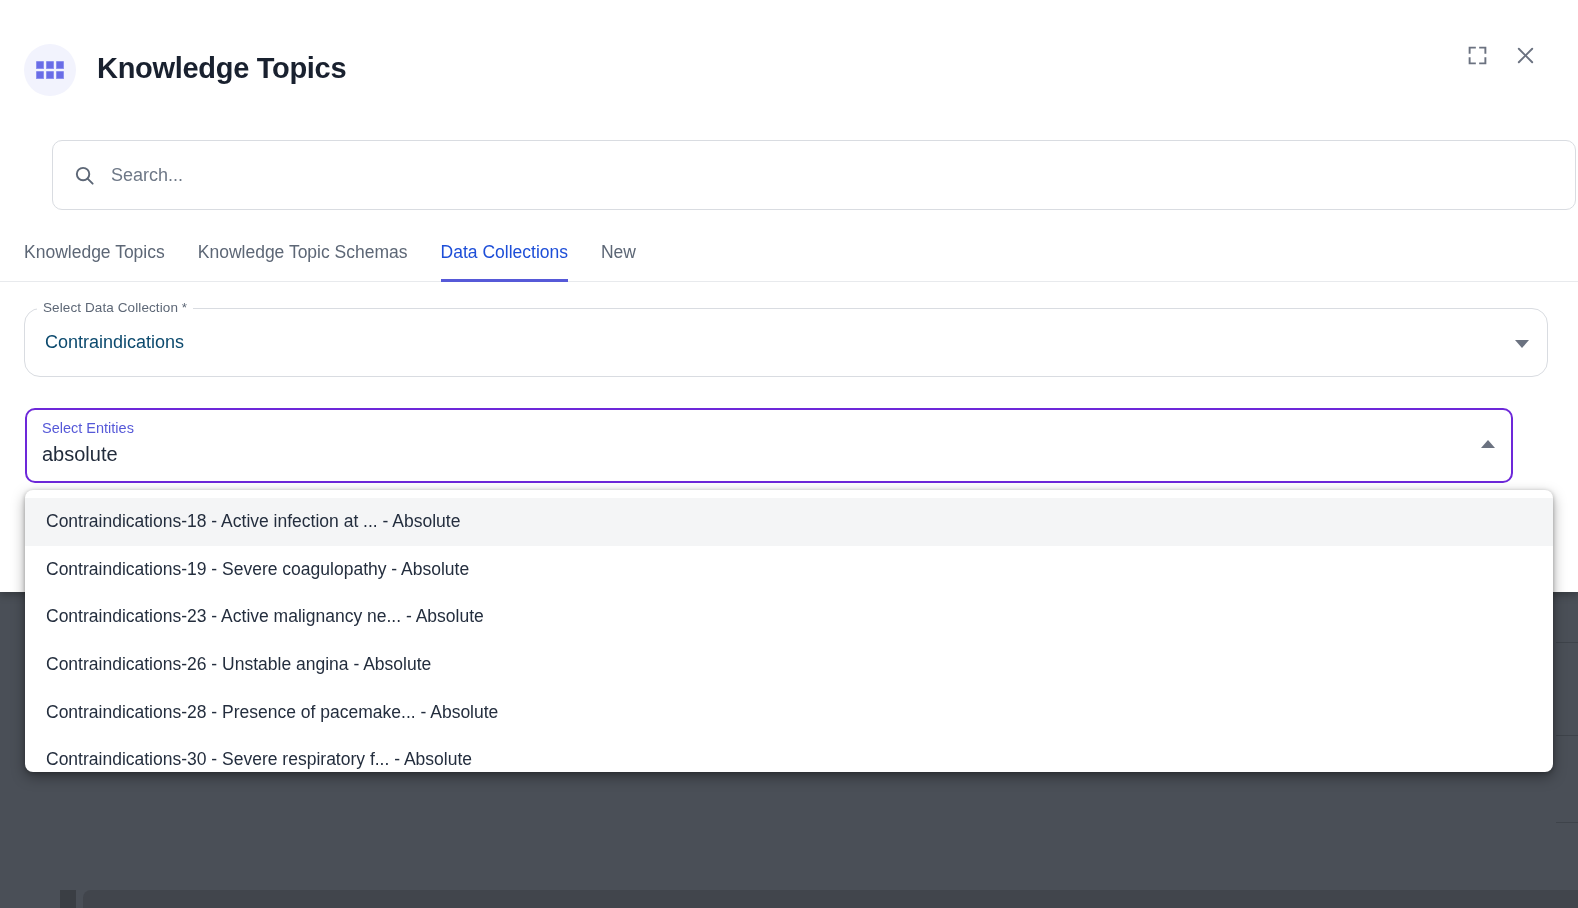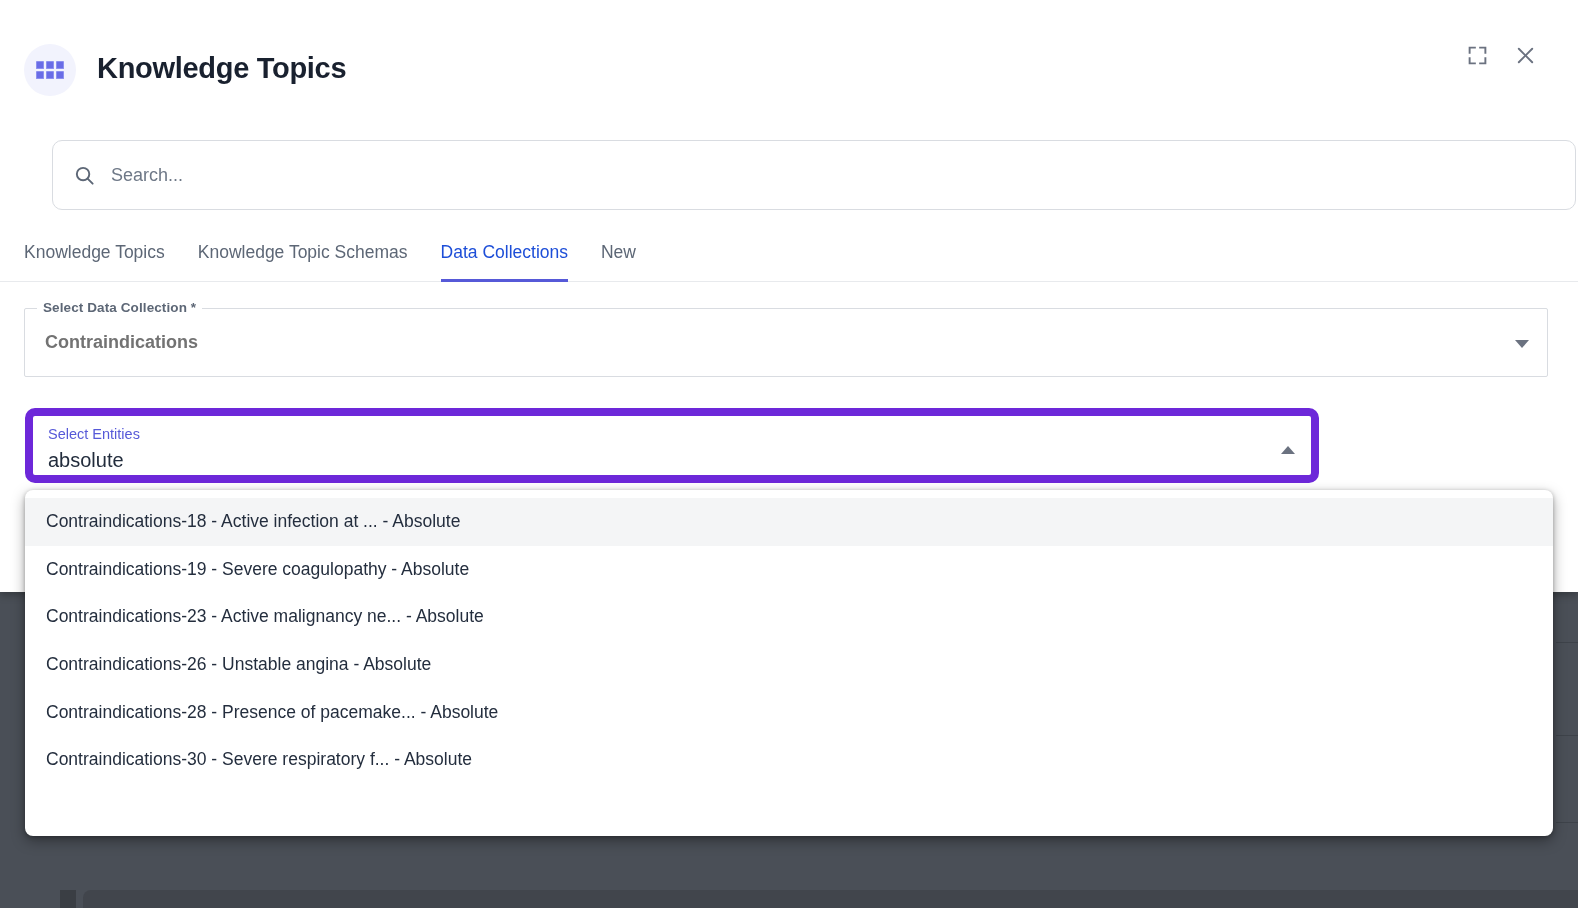--- a/index.html
+++ b/index.html
@@ -47,53 +47,53 @@
   .tabs{position:absolute;left:24px;top:240px;display:flex;gap:33px;z-index:3;}
   .tab{
     font-size:17.5px;font-weight:500;color:#5d6776;line-height:24px;padding-bottom:15px;
     border-bottom:3px solid transparent;cursor:pointer;white-space:nowrap;
   }
   .tab.active{color:#1d4ed8;border-bottom-color:#5659d8;}
 
   
   .field-collection{
     position:absolute;left:24px;top:308px;width:1524px;height:69px;box-sizing:border-box;
-    border:1px solid #d9dce1;border-radius:2px;background:#fff;font-weight:bold;
+    border:1px solid #d9dce1;border-radius:16px;background:#fff;
   }
   .field-collection .notch-label{
     position:absolute;top:-9px;left:12px;background:#fff;padding:0 6px;
     font-size:13.5px;color:#5d6776;letter-spacing:0.1px;
   }
   .field-collection .value{
     position:absolute;left:20px;top:0;height:100%;display:flex;align-items:center;
-    font-size:18px;color:#737373;
+    font-size:18px;color:#0c4a6e;
   }
   .caret-down{
     position:absolute;right:18px;top:31px;width:0;height:0;
     border-left:7px solid transparent;border-right:7px solid transparent;border-top:8px solid #6b7280;
   }
   
   .field-entities{
-    position:absolute;left:25px;top:408px;width:1294px;height:75px;box-sizing:border-box;
-    border:8px solid #6d28d9;border-radius:10px;background:#fff;
+    position:absolute;left:25px;top:408px;width:1488px;height:75px;box-sizing:border-box;
+    border:2px solid #6d28d9;border-radius:10px;background:#fff;
   }
   .field-entities .inner-label{
     position:absolute;left:15px;top:10px;font-size:14.5px;color:#5659d8;
   }
   .field-entities .value{
     position:absolute;left:15px;top:33px;font-size:20px;color:#222c3c;
   }
   .caret-up{
     position:absolute;right:16px;top:30px;width:0;height:0;
     border-left:7px solid transparent;border-right:7px solid transparent;border-bottom:8px solid #6b7280;
   }
 
   
   .dropdown-panel{
-    position:absolute;left:25px;top:490px;width:1528px;height:346px;box-sizing:border-box;
+    position:absolute;left:25px;top:490px;width:1528px;height:282px;box-sizing:border-box;
     background:#fff;border-radius:8px;padding:8px 0;z-index:10;
     box-shadow:0 5px 14px rgba(0,0,0,0.35), 0 1px 4px rgba(0,0,0,0.25);
   }
   .option{
     height:47.6px;display:flex;align-items:center;padding-left:21px;
     font-size:17.5px;color:#242e3e;cursor:pointer;white-space:nowrap;
   }
   .option.highlighted{background:#f4f5f6;}
 
   svg{display:block;}

